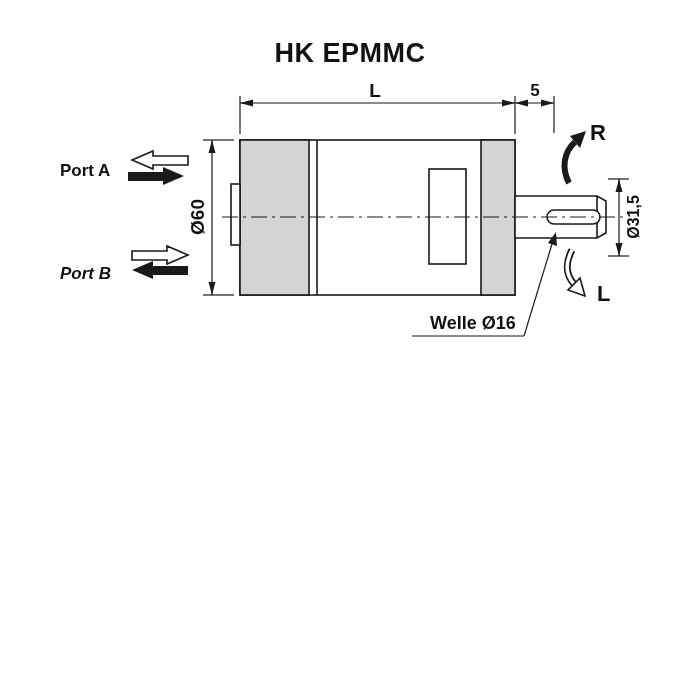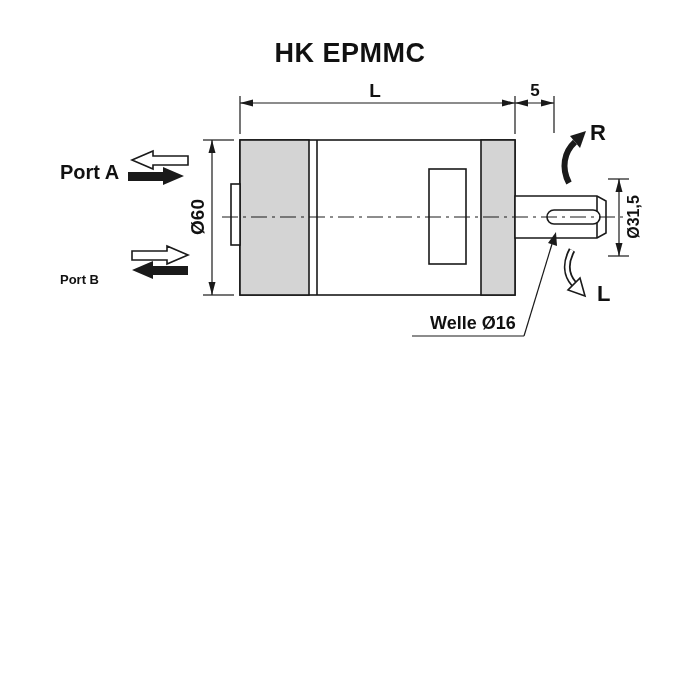--- a/index.html
+++ b/index.html
@@ -10,22 +10,22 @@
   .drawing { position:absolute; left:0; top:0; }
   .label { position:absolute; font-weight:bold; color:#111; white-space:nowrap; }
   .title { left:0; top:38px; width:700px; text-align:center; font-size:27px; letter-spacing:0.5px; }
   .dimL   { left:355px; top:80px;  width:40px; text-align:center; font-size:19px; }
   .dim5   { left:516px; top:81px;  width:38px; text-align:center; font-size:17px; }
   .dim60  { left:159px; top:205px; width:80px; height:24px; text-align:center; font-size:19px;
             transform:rotate(-90deg); }
   .dim315 { left:596px; top:206px; width:80px; height:22px; text-align:center; font-size:16px;
             transform:rotate(-90deg); }
   .welle  { left:410px; top:313px; font-size:18px;margin-left:20px; }
-  .portA  { left:60px;  top:161px; font-size:20px; }
-  .portB  { left:60px;  top:272px; font-size:13px; }
+  .portA  { left:60px;  top:161px; font-size:17px; }
+  .portB  { left:60px;  top:264px; font-size:17px;font-style:italic; }
   .rotR   { left:590px; top:120px; font-size:22px; }
   .rotL   { left:597px; top:281px; font-size:22px; }
 
   .ln        { stroke:#1a1a1a; stroke-width:1.6; fill:none; }
   .fillwhite { fill:#ffffff; }
   .fillgray  { fill:#d4d4d4; }
   .dim       { stroke:#1a1a1a; stroke-width:1.2; fill:none; }
   .arr       { fill:#1a1a1a; stroke:none; }
   .centerln  { stroke:#1a1a1a; stroke-width:1; stroke-dasharray:16 5 3 5; fill:none; }
   .curveblk  { stroke:#1a1a1a; stroke-width:6; fill:none; stroke-linecap:butt; }

